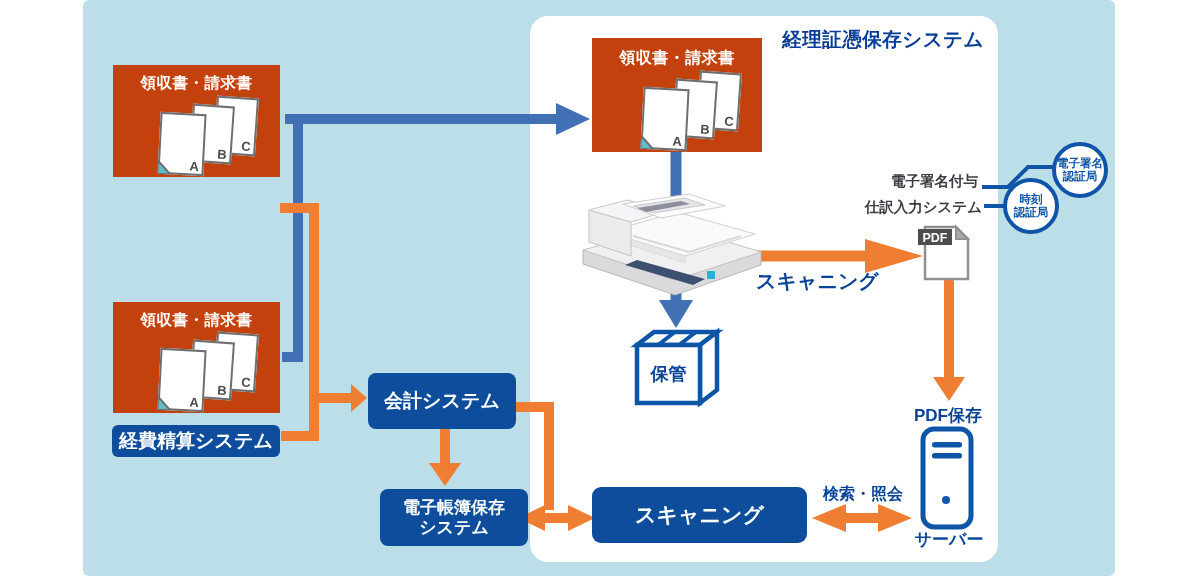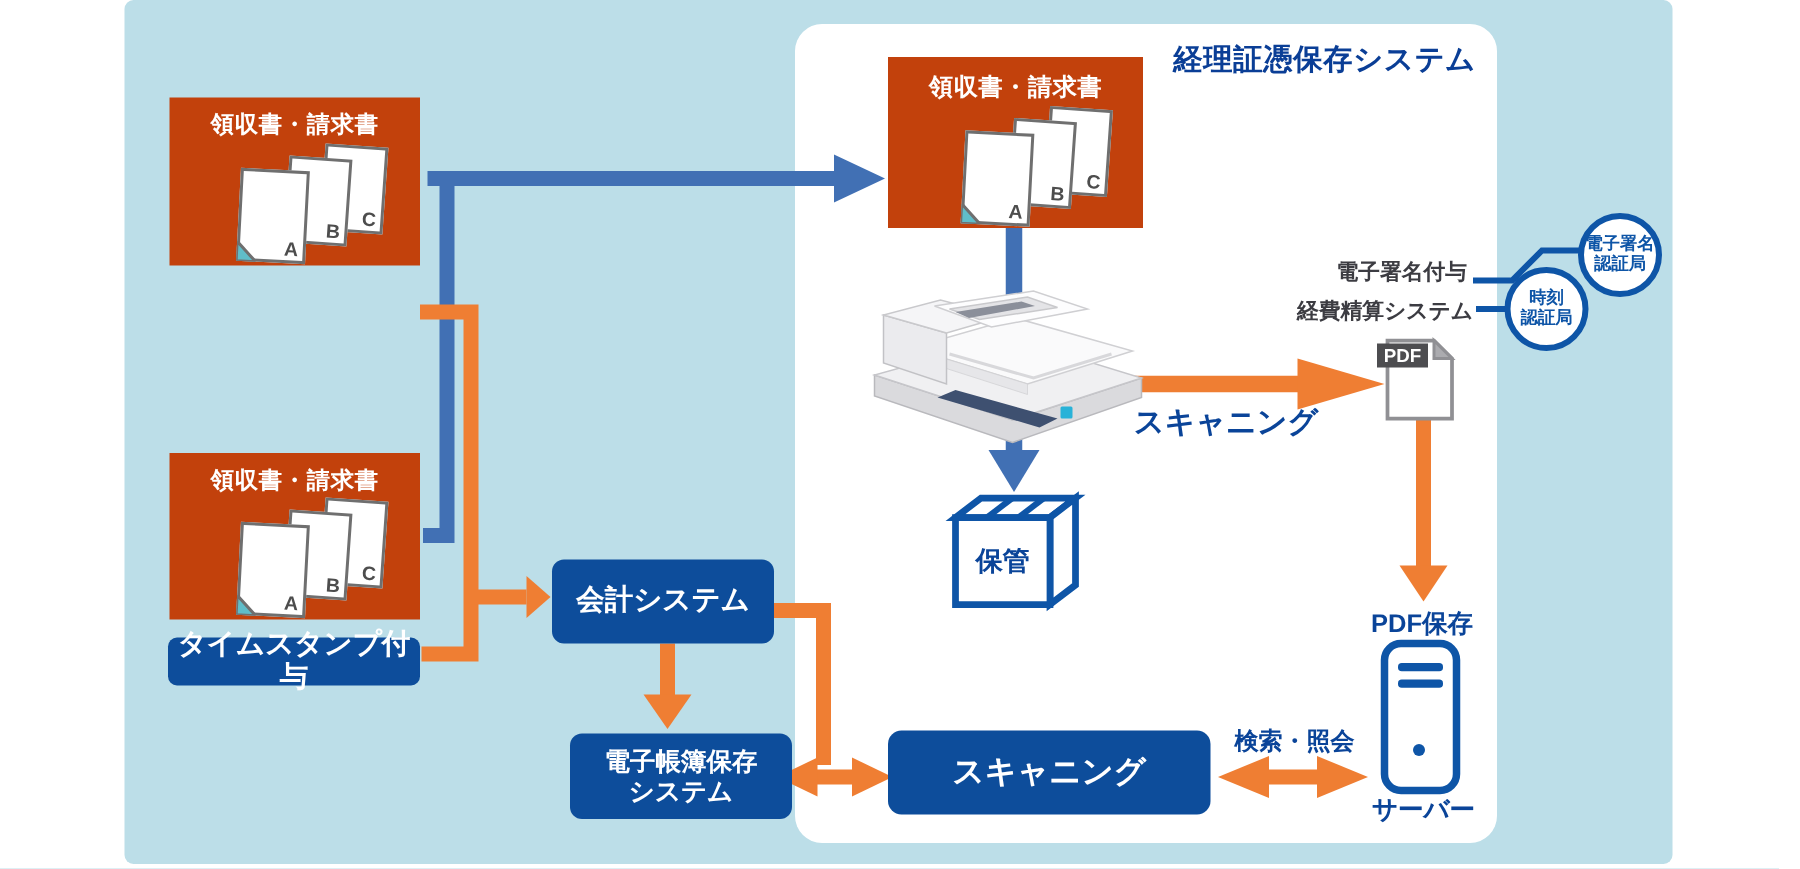--- a/index.html
+++ b/index.html
@@ -101,21 +101,21 @@
           <span class="letter">B</span>
         </div>
       <div class="page pA">
         <svg class="fold" width="13" height="13">
             <path d="M0 0 L13 13 H0 Z" fill="#60bdc9" stroke="#6f6f6f" stroke-width="2"></path>
           </svg>
         <span class="letter">A</span>
       </div>
     </div>
   </div>
-  <div class="abs navybox" style="left:112px;top:425px;width:168px;height:32px;font-size:19px;">タイムスタンプ付与</div>
+  <div class="abs navybox" style="left:112px;top:425px;width:168px;height:32px;font-size:19px;">経費精算システム</div>
 
   <div class="abs navybox" style="left:368px;top:373px;width:148px;height:56px;font-size:19px;border-radius:8px;">会計システム</div>
   <div class="abs navybox" style="left:368px;top:489px;width:148px;height:57px;font-size:17px;border-radius:8px;margin-left:12px;">
     <span>電子帳簿保存</span>
     <span>システム</span>
   </div>
 
   <div class="abs tealbox" style="left:592px;top:38px;width:170px;height:114px;">
     <div class="teal-label" style="top:10px;font-size:16px;">領収書・請求書</div>
     <div class="docstack" style="left:40px;top:34px;">
@@ -174,21 +174,21 @@
   <svg class="abs" style="left:920px;top:426px;" width="54" height="104" viewBox="0 0 54 104">
     <rect x="3" y="3" width="48" height="98" rx="11" fill="#ffffff" stroke="#0e55a7" stroke-width="5"></rect>
     <rect x="12" y="16" width="30" height="5.5" rx="2.5" fill="#0e55a7"></rect>
     <rect x="12" y="27" width="30" height="5.5" rx="2.5" fill="#0e55a7"></rect>
     <circle cx="26" cy="74" r="4" fill="#0e55a7"></circle>
   </svg>
   <div class="nv" style="left:910px;top:528px;width:78px;text-align:center;font-size:17px;">サーバー</div>
   <div class="nv" style="left:820px;top:484px;width:86px;text-align:center;font-size:16px;">検索・照会</div>
 
   <div class="dk" style="left:850px;top:172px;width:128px;">電子署名付与</div>
-  <div class="dk" style="left:845px;top:198px;width:137px;">経費精算システム</div>
+  <div class="dk" style="left:845px;top:198px;width:137px;">仕訳入力システム</div>
 
   <div class="circle" style="left:1003px;top:178px;">
     <span>時刻</span>
     <span>認証局</span>
   </div>
   <div class="circle" style="left:1052px;top:142px;">
     <span>電子署名</span>
     <span>認証局</span>
   </div>
 

